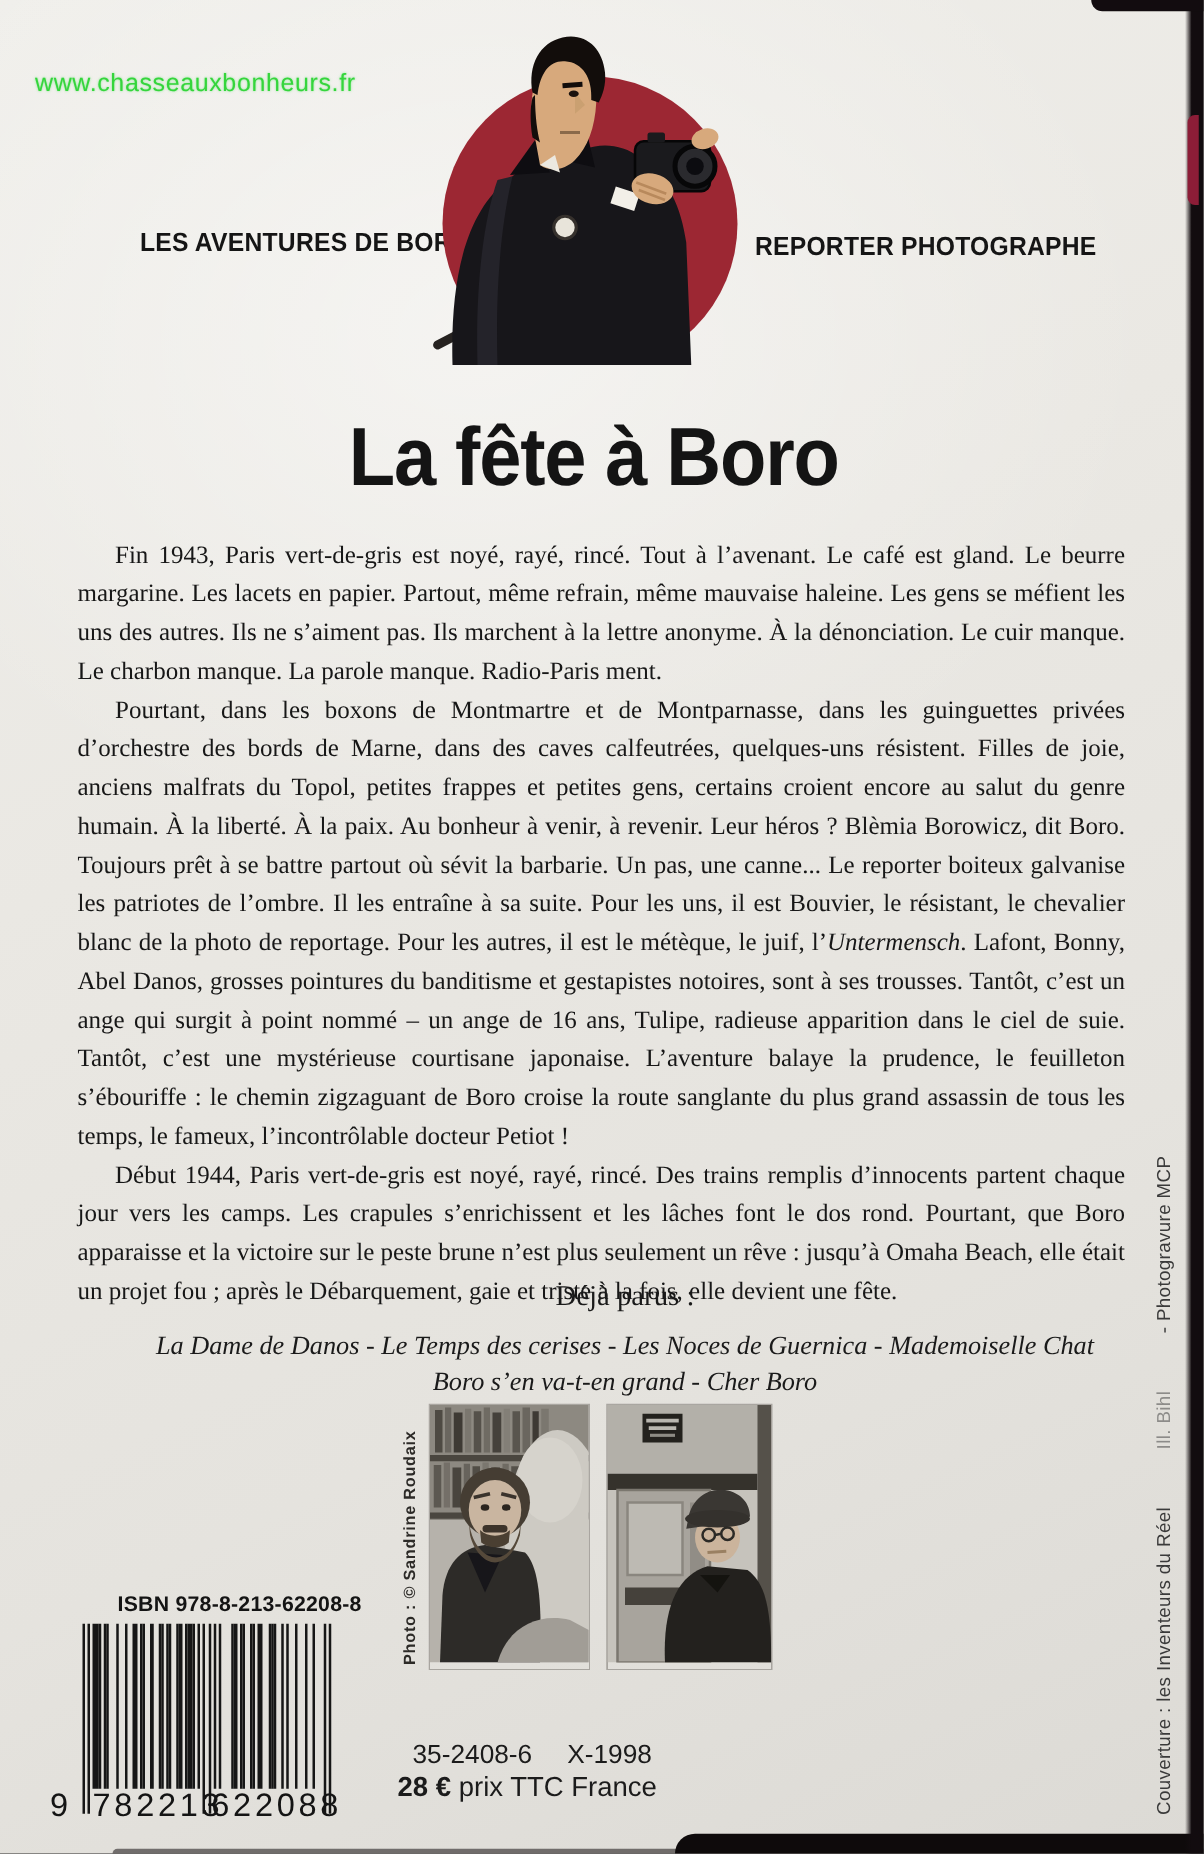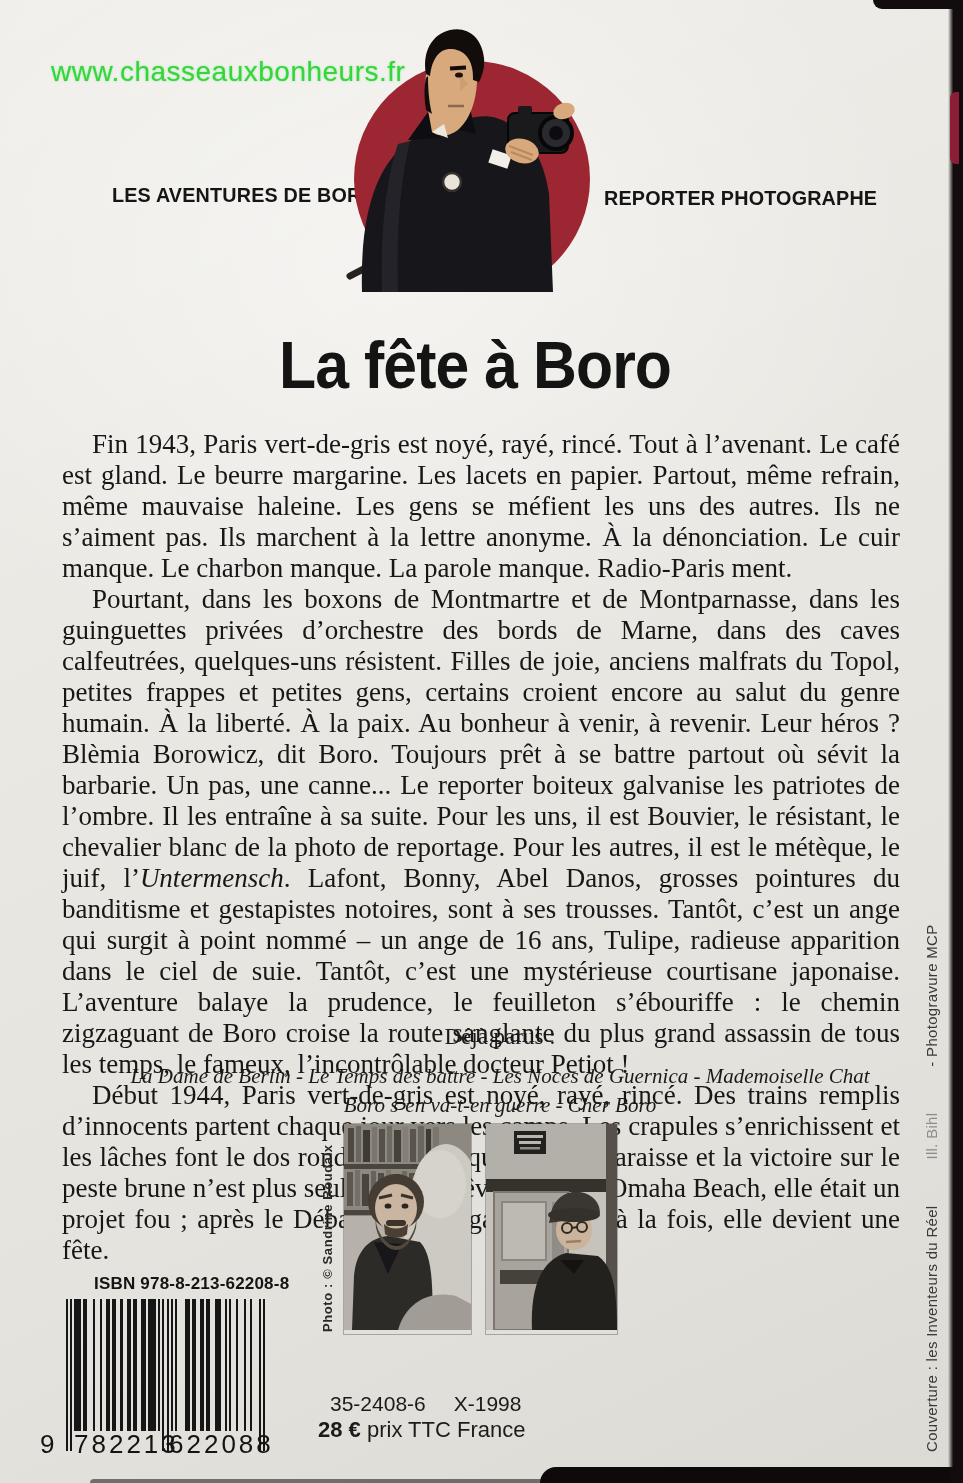--- a/index.html
+++ b/index.html
@@ -11,38 +11,38 @@
     font-family:"Liberation Sans",sans-serif;color:#1c1c1c;
   }
   
   .edge-right{position:absolute;right:0;top:0;width:15px;height:1483px;background:#17101300;
     background:linear-gradient(to left,#120c0f 65%,rgba(18,12,15,0) 100%);}
   .edge-red{position:absolute;right:4px;top:92px;width:9px;height:72px;background:#8c1d37;border-radius:6px 0 0 6px;}
   .edge-bottom{position:absolute;right:0;bottom:0;left:540px;height:16px;background:#0e0a0b;border-top-left-radius:18px;}
   .edge-bottom2{position:absolute;right:0;bottom:0;left:90px;height:4px;background:rgba(20,14,16,.55);border-top-left-radius:6px;}
   .corner-tr{position:absolute;right:0;top:0;width:90px;height:9px;background:#120c0f;border-bottom-left-radius:10px;}
   
-  .watermark{position:absolute;left:28px;top:56px;font-size:28px;letter-spacing:.5px;
-    color:#35d53c;text-shadow:0 0 2px rgba(40,220,60,.55);margin-left:23px;}
+  .watermark{position:absolute;left:28px;top:56px;font-size:20px;letter-spacing:.5px;
+    color:#35d53c;text-shadow:0 0 2px rgba(40,220,60,.55);}
   
   .series{position:absolute;font-weight:700;font-size:21px;letter-spacing:.2px;color:#151515;
     transform:scaleX(.94);transform-origin:left;white-space:nowrap;}
   .series-left{left:112px;top:183px;}
   .series-right{left:604px;top:186px;}
   
   .illustration{position:absolute;left:332px;top:14px;width:288px;height:278px;}
   
   .center-band{position:absolute;left:0;width:950px;text-align:center;}
   .authors{top:284px;font-size:45px;font-weight:700;letter-spacing:-1px;}
   .authors span{display:inline-block;transform:scaleX(.84);}
   .book-title{top:327px;font-size:66px;font-weight:700;letter-spacing:-1px;color:#141414;}
   .book-title span{display:inline-block;transform:scaleX(.92);}
   
   .synopsis{position:absolute;left:62px;top:429px;width:838px;
-    font-family:"Liberation Serif",serif;font-size:27px;line-height:31px;
+    font-family:"Liberation Serif",serif;font-size:20px;line-height:31px;
     text-align:justify;color:#171717;}
   .synopsis p{margin:0;text-indent:30px;}
   
   .backlist{position:absolute;left:55px;top:1024px;width:890px;text-align:center;
     font-family:"Liberation Serif",serif;color:#1a1a1a;}
   .backlist-heading{font-size:23px;margin-bottom:12px;}
   .backlist-line{font-style:italic;font-size:21px;line-height:29px;}
   
   .photo-credit{position:absolute;left:320px;top:1332px;width:208px;height:16px;
     transform:rotate(-90deg);transform-origin:0 0;
@@ -122,22 +122,22 @@
   <div class="center-band book-title"><span>La fête à Boro</span></div>
 
   <div class="synopsis">
     <p>Fin 1943, Paris vert-de-gris est noyé, rayé, rincé. Tout à l’avenant. Le café est gland. Le beurre margarine. Les lacets en papier. Partout, même refrain, même mauvaise haleine. Les gens se méfient les uns des autres. Ils ne s’aiment pas. Ils marchent à la lettre anonyme. À la dénonciation. Le cuir manque. Le charbon manque. La parole manque. Radio-Paris ment.</p>
     <p><span>Pourtant, dans les boxons de Montmartre et de Montparnasse, dans les guinguettes privées d’orchestre des bords de Marne, dans des caves calfeutrées, quelques-uns résistent. Filles de joie, anciens malfrats du Topol, petites frappes et petites gens, certains croient encore au salut du genre humain. À la liberté. À la paix. Au bonheur à venir, à revenir. Leur héros ? Blèmia Borowicz, dit Boro. Toujours prêt à se battre partout où sévit la barbarie. Un pas, une canne... Le reporter boiteux galvanise les patriotes de l’ombre. Il les entraîne à sa suite. Pour les uns, il est Bouvier, le résistant, le chevalier blanc de la photo de reportage. Pour les autres, il est le métèque, le juif, l’</span><em>Untermensch</em><span>. Lafont, Bonny, Abel Danos, grosses pointures du banditisme et gestapistes notoires, sont à ses trousses. Tantôt, c’est un ange qui surgit à point nommé – un ange de 16 ans, Tulipe, radieuse apparition dans le ciel de suie. Tantôt, c’est une mystérieuse courtisane japonaise. L’aventure balaye la prudence, le feuilleton s’ébouriffe : le chemin zigzaguant de Boro croise la route sanglante du plus grand assassin de tous les temps, le fameux, l’incontrôlable docteur Petiot !</span></p>
     <p>Début 1944, Paris vert-de-gris est noyé, rayé, rincé. Des trains remplis d’innocents partent chaque jour vers les camps. Les crapules s’enrichissent et les lâches font le dos rond. Pourtant, que Boro apparaisse et la victoire sur le peste brune n’est plus seulement un rêve : jusqu’à Omaha Beach, elle était un projet fou ; après le Débarquement, gaie et triste à la fois, elle devient une fête.</p>
   </div>
 
   <div class="backlist">
     <div class="backlist-heading">Déjà parus :</div>
-    <div class="backlist-line">La Dame de Berlin - Le Temps des battre - Les Noces de Guernica - Mademoiselle Chat</div>
-    <div class="backlist-line">Boro s’en va-t-en guerre - Cher Boro</div>
+    <div class="backlist-line">La Dame de Danos - Le Temps des cerises - Les Noces de Guernica - Mademoiselle Chat</div>
+    <div class="backlist-line">Boro s’en va-t-en grand - Cher Boro</div>
   </div>
 
   <div class="photo-credit">Photo : © Sandrine Roudaix</div>
 
   <div class="photo photo-left">
     <svg width="127" height="206" viewBox="0 0 127 206">
       <rect width="127" height="206" fill="#b6b2ab"></rect>
 
       <g>
         <rect x="0" y="0" width="127" height="92" fill="#8d8981"></rect>

